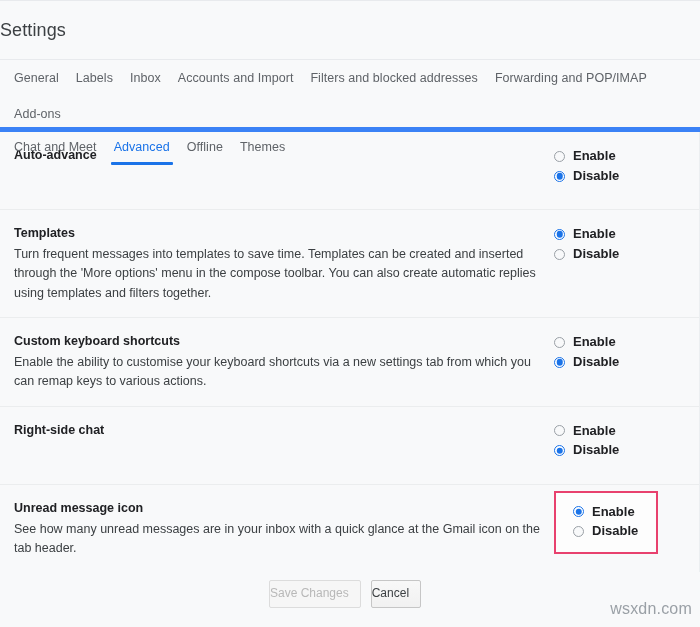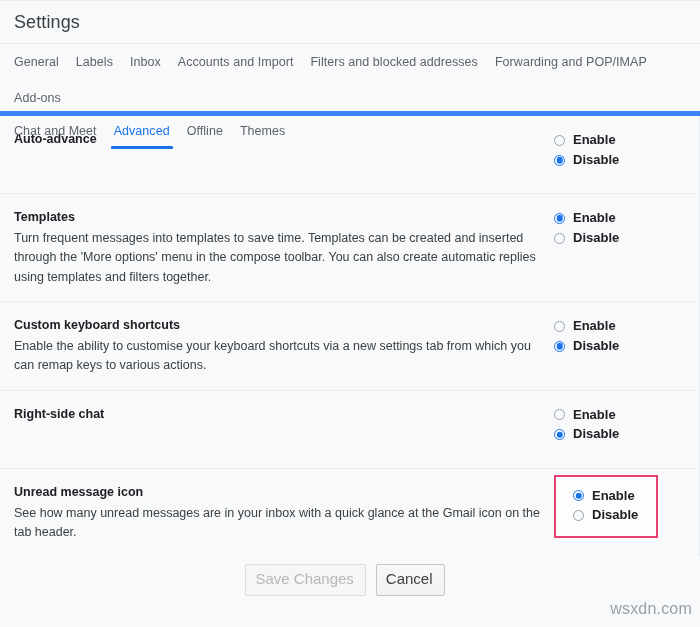--- a/index.html
+++ b/index.html
@@ -12,26 +12,25 @@
     height: 627px;
     background: #f8f9fa;
     font-family: "Liberation Sans", sans-serif;
     color: #202124;
     overflow: hidden;
     position: relative;
   }
 
   
   .settings-header {
-    height: 44px;
+    height: 60px;
     border-top: 1px solid #e8eaed;
     border-bottom: 1px solid #e8eaed;
     display: flex;
     align-items: center;
-    padding-left: 14px;
     background: #f8f9fa;
   }
   .settings-title {
     font-size: 18px;
     font-weight: 400;
     color: #3c4043;
     letter-spacing: 0.1px;
   }
 
   
@@ -165,22 +164,22 @@
   .footer {
     padding-top: 8px;
     display: flex;
     justify-content: center;
     gap: 10px;
     background: #f8f9fa;
     padding-right: 10px;
   }
   .btn {
     font-family: "Liberation Sans", sans-serif;
-    font-size: 15px;
-    padding: 5px 11px 6px 9px;
+    font-size: 12px;
+    padding: 5px 11px 6px 0;
     border-radius: 2px;
     border: 1px solid #c6c6c6;
     background: linear-gradient(#f8f8f8, #f1f1f1);
     color: #3c4043;
     cursor: pointer;
     line-height: 1.25;
   }
   .btn.disabled {
     color: #b8b8b8;
     border-color: #dcdcdc;

